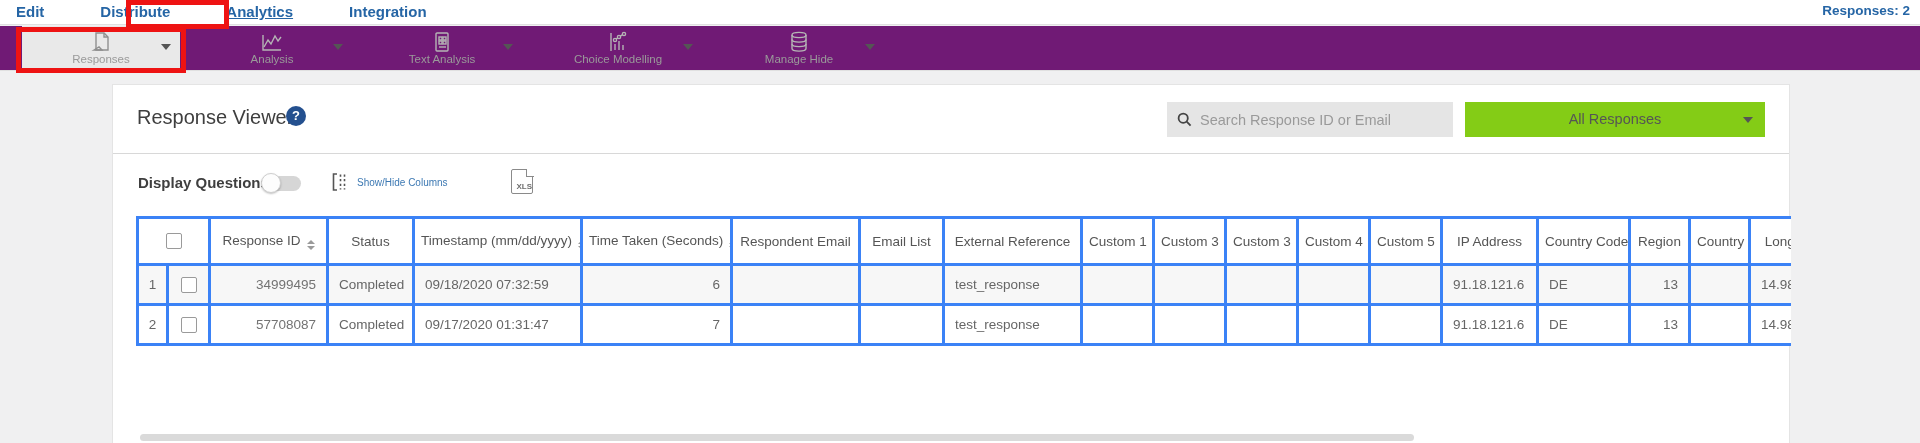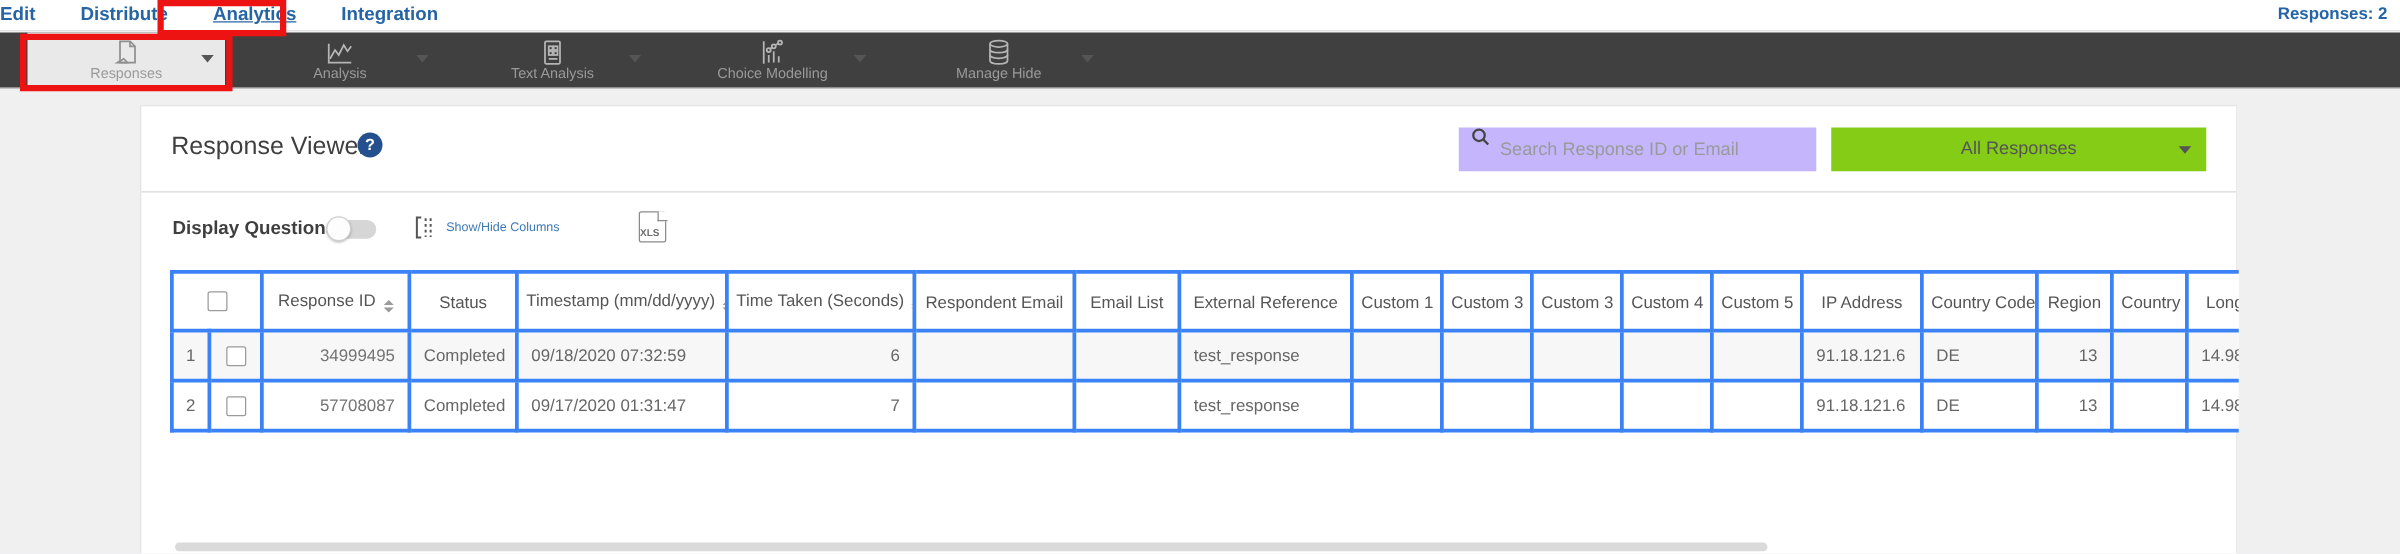--- a/index.html
+++ b/index.html
@@ -1,27 +1,27 @@
 <!DOCTYPE html>
 <html><head>
 <meta charset="utf-8">
 <style>
   * { margin:0; padding:0; box-sizing:border-box; }
   html,body { width:1920px; height:443px; font-family:"Liberation Sans", sans-serif; background:#f0f0f1; overflow:hidden; }
   .stage { position:relative; width:1920px; height:443px; }
 
   
   .topnav { position:absolute; left:0; top:0; width:1920px; height:25px; background:#fff; border-bottom:1px solid #e0e0e0; display:flex; align-items:center; }
-  .topnav .navitems { display:flex; gap:36px; }
+  .topnav .navitems { display:flex; gap:56px; padding-left:16px; }
   .navitem { font-size:15px; font-weight:bold; color:#2565a5; cursor:pointer; line-height:24px; }
   .navitem.active { text-decoration:underline; }
   .responses-count { position:absolute; right:10px; top:3px; font-size:13.5px; font-weight:bold; color:#2565a5; }
 
   
-  .toolbar { position:absolute; left:0; top:26px; width:1920px; height:45px; background:#404040; border-bottom:1px solid #e0e0e0; display:flex; }
+  .toolbar { position:absolute; left:0; top:26px; width:1920px; height:45px; background:#701a75; border-bottom:1px solid #e0e0e0; display:flex; }
   .tool { position:relative; height:44px; cursor:pointer; text-align:center; }
   .tool .ic { display:block; margin:3px auto 0; height:26px; }
   .tool .lbl { display:block; font-size:11.5px; color:#9a9a9a; margin-top:-2px; white-space:nowrap; }
   .tool.selected { background:#e9e9e9; }
   .caret { position:absolute; right:9px; top:18px; width:0; height:0; border-left:5px solid transparent; border-right:5px solid transparent; border-top:6px solid #555; }
   .t-responses { width:158px; margin-left:22px; }
   .t-analysis  { width:160px; margin-left:12px; }
   .t-text      { width:160px; margin-left:10px; }
   .t-choice    { width:168px; margin-left:12px; }
   .t-manage    { width:170px; margin-left:12px; }
@@ -31,36 +31,36 @@
   
   .anno { position:absolute; border:5px solid #ee1313; z-index:50; pointer-events:none; }
   .anno1 { left:126px; top:0px;  width:103px; height:29px; }
   .anno2 { left:16px;  top:27px; width:170px; height:46px; }
 
   
   .panel { position:absolute; left:112px; top:84px; width:1678px; height:359px; background:#fff; border:1px solid #e4e4e4; border-bottom:none; }
   .panel-header { position:relative; height:69px; border-bottom:1px solid #d8d8d8; }
   .panel-title { position:absolute; left:24px; top:21px; font-size:20px; color:#3f3f3f; }
   .help { position:absolute; left:173px; top:21px; width:20px; height:20px; border-radius:50%; background:#24508f; color:#fff; font-size:13px; font-weight:bold; text-align:center; line-height:20px; cursor:pointer; }
-  .searchbox { position:absolute; right:336px; top:17px; width:286px; height:35px; background:#c4b5fd; display:flex; padding:0 10px; }
+  .searchbox { position:absolute; right:336px; top:17px; width:286px; height:35px; background:#e5e5e5; display:flex; align-items:center; padding:0 10px; }
   .searchbox input { border:none; outline:none; background:transparent; font-family:"Liberation Sans",sans-serif; font-size:14.5px; color:#555; width:100%; margin-left:8px; }
   .searchbox input::placeholder { color:#9a9a9a; }
   .filter { position:absolute; right:24px; top:17px; width:300px; height:35px; background:#84cc16; cursor:pointer; }
   .filter .val { display:block; text-align:center; line-height:35px; font-size:14.5px; color:#555; }
   .filter .caret { top:15px; right:12px; }
 
   
   .controls { position:relative; height:60px; }
   .dq-label { position:absolute; left:25px; top:20px; font-size:15px; font-weight:bold; color:#3f3f3f; }
   .toggle { position:absolute; left:150px; top:22px; width:38px; height:15px; border-radius:8px; background:#d6d6d6; cursor:pointer; }
   .toggle .knob { position:absolute; left:-2px; top:-3px; width:20px; height:20px; border-radius:50%; background:#fdfdfd; border:1px solid #cfcfcf; box-shadow:0 1px 2px rgba(0,0,0,.25); }
   .shc { position:absolute; left:218px; top:18px; display:flex; align-items:center; gap:8px; cursor:pointer; }
   .shc .lbl { font-size:10px; color:#3d79b3; }
   .xls { position:absolute; left:398px; top:15px; width:22px; height:25px; border:1.5px solid #8a8a8a; border-radius:2px; cursor:pointer; }
-  .xls span { position:absolute; left:0; right:0; bottom:2px; text-align:left; font-size:8px; font-weight:bold; color:#6e6e6e; letter-spacing:0; }
+  .xls span { position:absolute; left:0; right:0; bottom:2px; text-align:right; font-size:8px; font-weight:bold; color:#6e6e6e; letter-spacing:0; }
   .xls::after { content:""; position:absolute; right:-1.5px; top:-1.5px; width:7px; height:7px; background:#fff; border-left:1.5px solid #8a8a8a; border-bottom:1.5px solid #8a8a8a; }
 
   
   .table-wrap { position:absolute; left:23px; top:131px; width:1655px; height:212px; overflow:hidden; }
   table { border-collapse:collapse; table-layout:fixed; width:1702px; background:#fff; }
   th, td { border:3px solid #3b82f6; font-size:13.5px; white-space:nowrap; overflow:hidden; }
   th { height:47px; color:#555; font-weight:normal; text-align:center; padding:0 6px; background:#fff; }
   td { height:40px; color:#666; padding:0 10px; }
   tr.stripe td { background:#f7f7f7; }
   td.right { text-align:right; }

